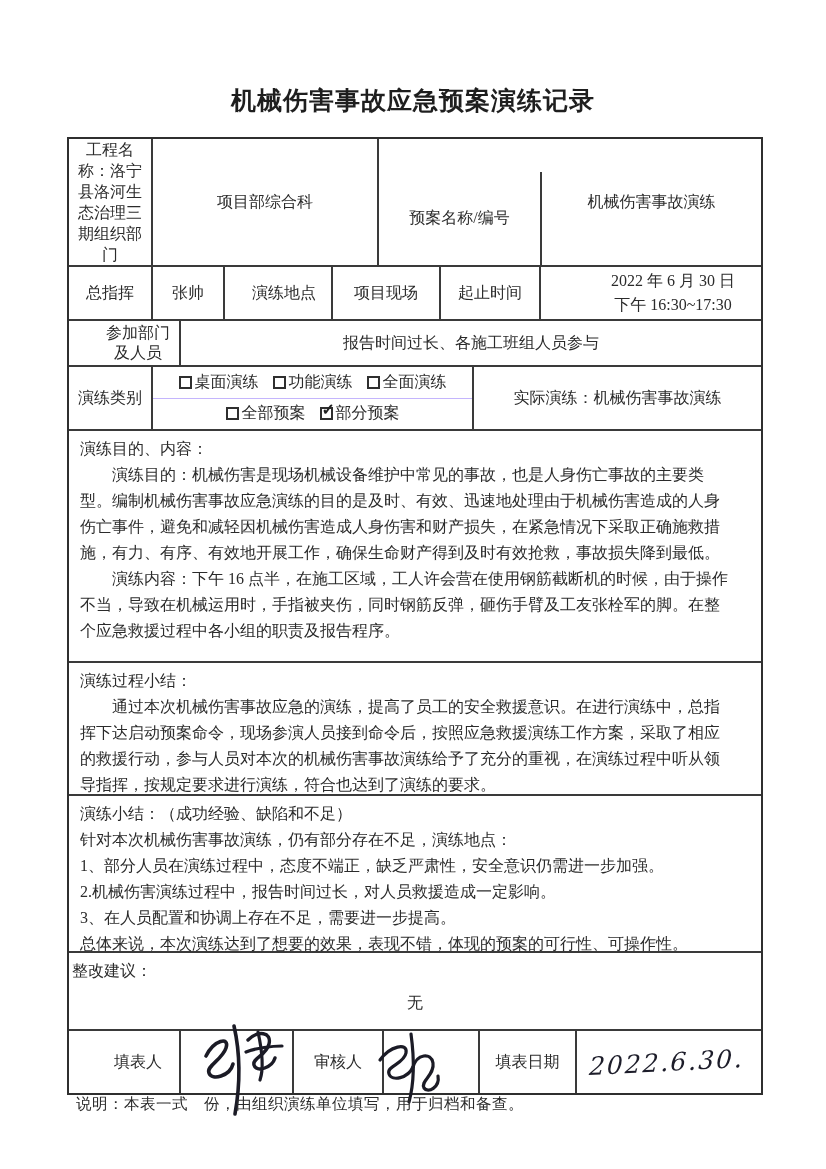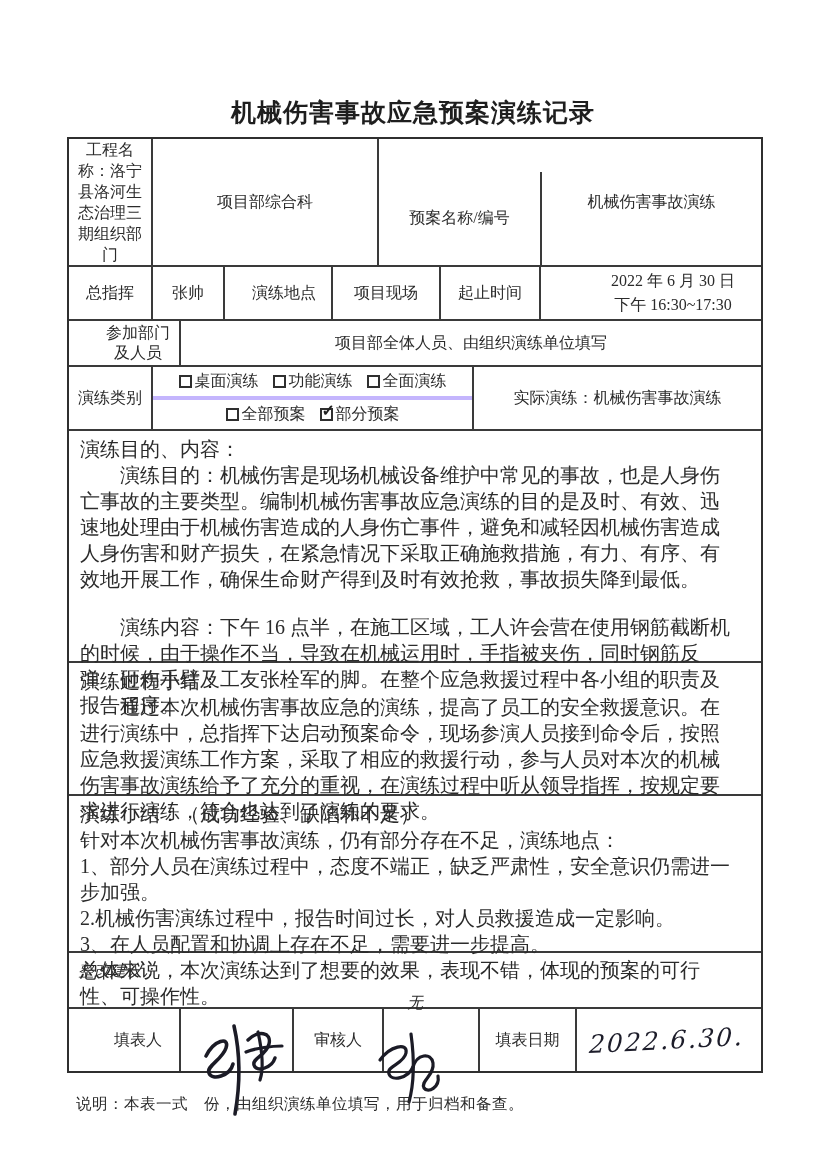--- a/index.html
+++ b/index.html
@@ -6,21 +6,21 @@
   html,body { background:#ffffff; }
   .page {
     position:relative;
     width:826px; height:1169px;
     background:#ffffff;
     font-family:"Liberation Serif","DejaVu Serif",serif;
     color:#2b2b2b;
     overflow:hidden;
   }
   .title {
-    position:absolute; top:96px; left:0; right:0;
+    position:absolute; top:84px; left:0; right:0;
     text-align:center;
     font-size:25px; font-weight:bold; letter-spacing:1px;
     color:#1e1e1e;
   }
   .tbl {
     position:absolute; left:67px; top:137px; width:696px;
     border:2.5px solid #2f2f2f;
     background:#fff;
   }
   .row { display:flex; border-bottom:2px solid #3a3a3a; }
@@ -40,35 +40,35 @@
   .r2 { height:54px; }
   .r2 .c1 { width:84px; } .r2 .c2 { width:72px; } .r2 .c3 { width:108px;padding-left:12px; }
   .r2 .c4 { width:108px; } .r2 .c5 { width:100px; }
   .timecell { flex-direction:column; line-height:24px;padding-left:44px; }
   .r3 { height:46px; }
   .r3 .c1 { width:84px; line-height:20px; padding:2px 8px;margin-left:28px; }
   .r4 { height:64px; }
   .r4 .c1 { width:84px; }
   .r4 .cmid { width:321px; display:flex; flex-direction:column; }
   .half { flex:1; display:flex; align-items:center; justify-content:center; gap:14px; }
-  .half.top { border-bottom:4px solid #c4b5fd; }
+  .half.top { border-bottom:1px solid #c4b5fd; }
   .opt { display:inline-flex; align-items:center; font-size:16px; white-space:nowrap; }
   .box { display:inline-block; width:13px; height:13px; border:2px solid #2f2f2f;
          margin-right:3px; position:relative; background:#fff; }
   .tick { position:absolute; left:0px; top:-7px; font-size:16px; font-weight:bold;
           font-style:normal; color:#222; line-height:1; }
 
-  .sec { display:block; padding:5px 28px 4px 11px; font-size:20px; line-height:26px; }
+  .sec { display:block; padding:5px 28px 4px 11px; font-size:16px; line-height:26px; }
   .sec .lbl { }
   .indent { text-indent:2em; }
   .s1 { height:232px; }
-  .s1 .p2 { margin-top:22px; }
+  .s1 .p2 { }
   .s2 { height:133px; }
   .s3 { height:157px; }
-  .sug { height:56px; display:block; padding:5px 9px; font-size:16px; line-height:26px;font-style:italic; }
+  .sug { height:78px; display:block; padding:5px 3px; font-size:16px; line-height:26px; }
   .sug .val { text-align:center; margin-top:6px; }
 
   .rb { height:62px; }
   .rb .c1 { width:84px; } .rb .c2 { width:113px; } .rb .c3 { width:90px; }
   .rb .c4 { width:96px; } .rb .c5 { width:97px; }
   .rb .c { overflow:visible; }
   .datecell { justify-content:flex-start; padding-left:12px; }
   .handdate {
     font-size:25px; font-style:italic; letter-spacing:2px;
     color:#1d1d2a;
@@ -106,21 +106,21 @@
       <div class="c c4 center fs16">项目现场</div>
       <div class="c c5 center fs16">起止时间</div>
       <div class="c flex1 center fs16 timecell">
         <div>2022 年 6 月 30 日</div>
         <div>下午 16:30~17:30</div>
       </div>
     </div>
 
     <div class="row r3">
       <div class="c c1 center fs16">参加部门及人员</div>
-      <div class="c flex1 center fs16">项目部全体人员、由组织演练单位填写</div>
+      <div class="c flex1 center fs16">报告时间过长、各施工班组人员参与</div>
     </div>
 
     <div class="row r4">
       <div class="c c1 center fs16">演练类别</div>
       <div class="c cmid">
         <div class="half top">
           <span class="opt">
             <span class="box"></span>
             <span>桌面演练</span>
           </span>

